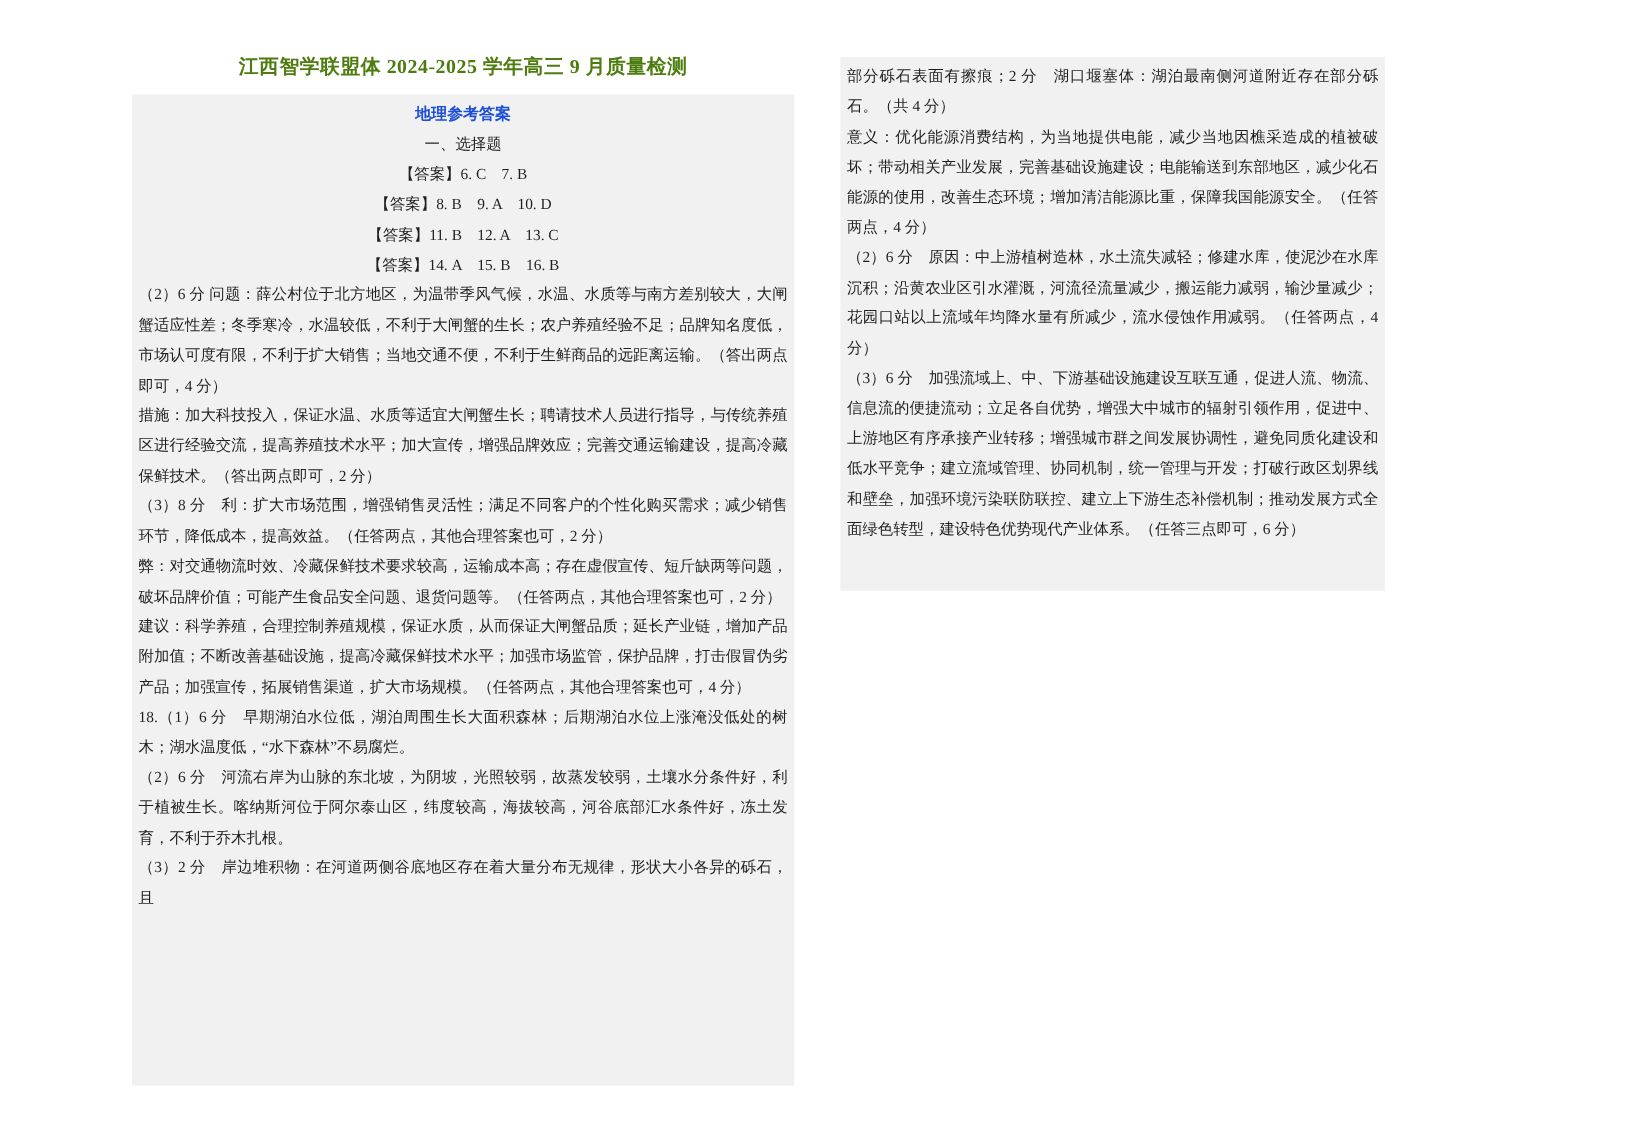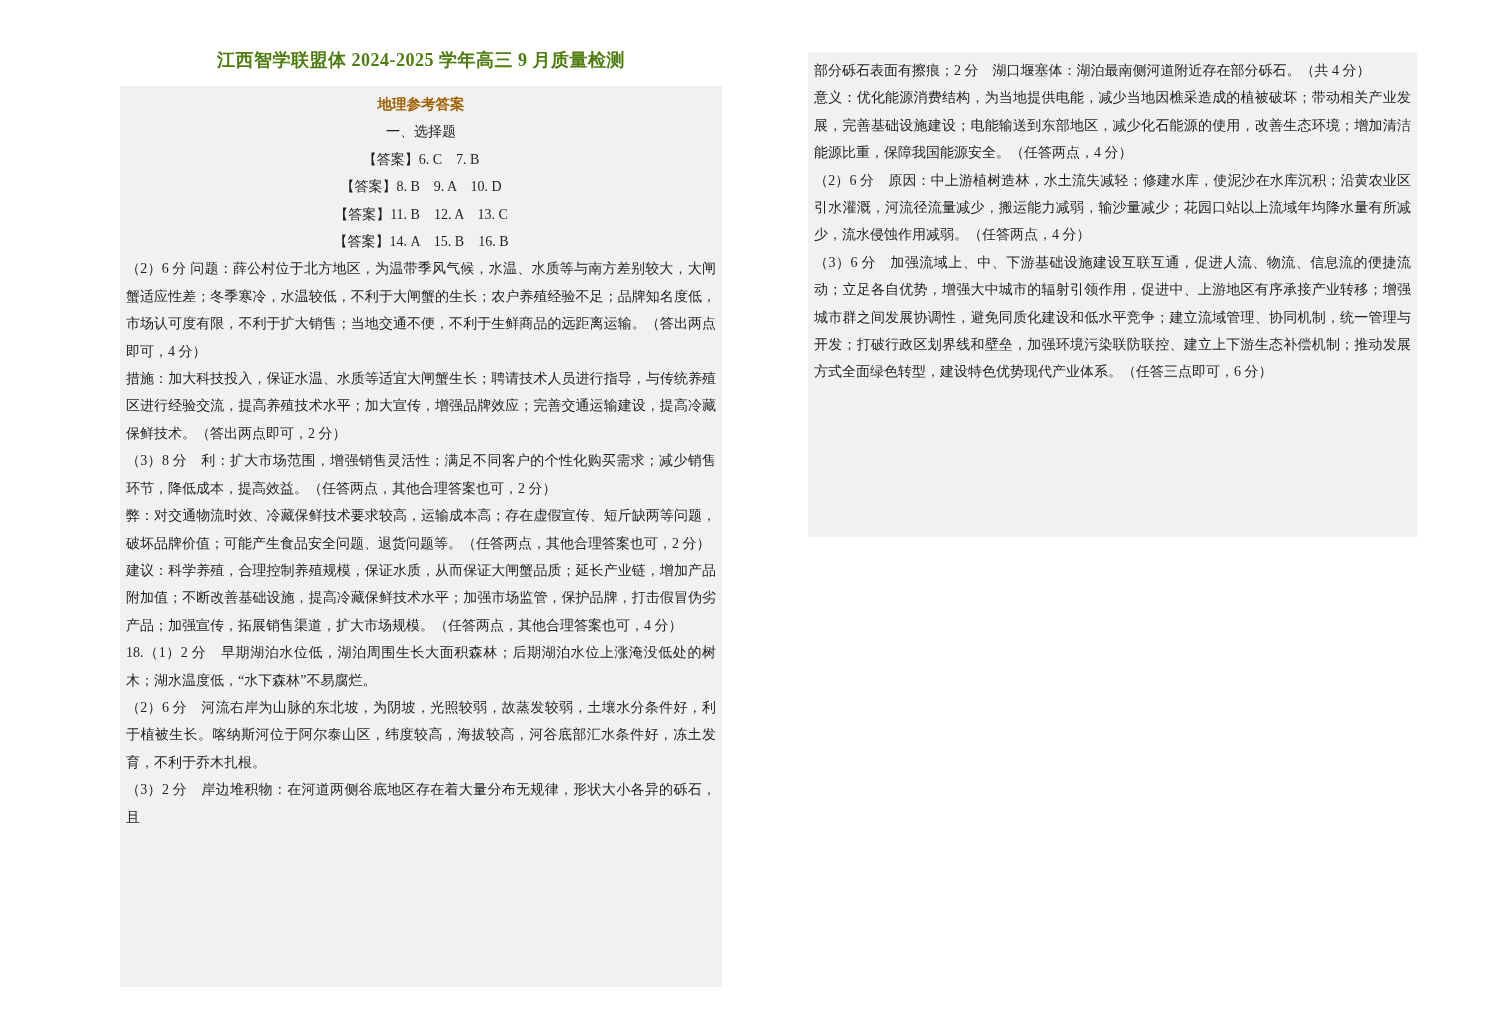--- a/index.html
+++ b/index.html
@@ -36,30 +36,29 @@
   }
   .block-left {
     left: 120px;
     top: 86px;
     width: 602px;
     min-height: 901px;
   }
   .block-right {
     left: 764px;
     top: 52px;
-    width: 609px;
+    width: 495px;
     min-height: 485px;
-    margin-left: 44px;
   }
   .block-subtitle {
     margin: 0;
     text-align: center;
     font-size: 14.5px;
     font-weight: bold;
-    color: #a16207;
+    color: #1d4ed8;
     line-height: 27.4px;
   }
   .text-line, .text-para {
     margin: 0;
     font-size: 14px;
     line-height: 27.4px;
     text-align: justify;
     text-justify: inter-ideograph;
     word-break: break-all;
     color: #1f1f1f;
@@ -78,21 +77,21 @@
   <p class="text-line">一、选择题</p>
   <p class="text-line">【答案】6. C　7. B</p>
   <p class="text-line">【答案】8. B　9. A　10. D</p>
   <p class="text-line">【答案】11. B　12. A　13. C</p>
   <p class="text-line">【答案】14. A　15. B　16. B</p>
   <p class="text-para">（2）6 分 问题：薛公村位于北方地区，为温带季风气候，水温、水质等与南方差别较大，大闸蟹适应性差；冬季寒冷，水温较低，不利于大闸蟹的生长；农户养殖经验不足；品牌知名度低，市场认可度有限，不利于扩大销售；当地交通不便，不利于生鲜商品的远距离运输。（答出两点即可，4 分）</p>
   <p class="text-para">措施：加大科技投入，保证水温、水质等适宜大闸蟹生长；聘请技术人员进行指导，与传统养殖区进行经验交流，提高养殖技术水平；加大宣传，增强品牌效应；完善交通运输建设，提高冷藏保鲜技术。（答出两点即可，2 分）</p>
   <p class="text-para">（3）8 分　利：扩大市场范围，增强销售灵活性；满足不同客户的个性化购买需求；减少销售环节，降低成本，提高效益。（任答两点，其他合理答案也可，2 分）</p>
   <p class="text-para">弊：对交通物流时效、冷藏保鲜技术要求较高，运输成本高；存在虚假宣传、短斤缺两等问题，破坏品牌价值；可能产生食品安全问题、退货问题等。（任答两点，其他合理答案也可，2 分）</p>
   <p class="text-para">建议：科学养殖，合理控制养殖规模，保证水质，从而保证大闸蟹品质；延长产业链，增加产品附加值；不断改善基础设施，提高冷藏保鲜技术水平；加强市场监管，保护品牌，打击假冒伪劣产品；加强宣传，拓展销售渠道，扩大市场规模。（任答两点，其他合理答案也可，4 分）</p>
-  <p class="text-para">18.（1）2 分　早期湖泊水位低，湖泊周围生长大面积森林；后期湖泊水位上涨淹没低处的树木；湖水温度低，“水下森林”不易腐烂。</p>
+  <p class="text-para">18.（1）6 分　早期湖泊水位低，湖泊周围生长大面积森林；后期湖泊水位上涨淹没低处的树木；湖水温度低，“水下森林”不易腐烂。</p>
   <p class="text-para">（2）6 分　河流右岸为山脉的东北坡，为阴坡，光照较弱，故蒸发较弱，土壤水分条件好，利于植被生长。喀纳斯河位于阿尔泰山区，纬度较高，海拔较高，河谷底部汇水条件好，冻土发育，不利于乔木扎根。</p>
   <p class="text-para">（3）2 分　岸边堆积物：在河道两侧谷底地区存在着大量分布无规律，形状大小各异的砾石，且</p>
 </div>
 
 <div class="answer-block block-right">
   <p class="text-para">部分砾石表面有擦痕；2 分　湖口堰塞体：湖泊最南侧河道附近存在部分砾石。（共 4 分）</p>
   <p class="text-para">意义：优化能源消费结构，为当地提供电能，减少当地因樵采造成的植被破坏；带动相关产业发展，完善基础设施建设；电能输送到东部地区，减少化石能源的使用，改善生态环境；增加清洁能源比重，保障我国能源安全。（任答两点，4 分）</p>
   <p class="text-para">（2）6 分　原因：中上游植树造林，水土流失减轻；修建水库，使泥沙在水库沉积；沿黄农业区引水灌溉，河流径流量减少，搬运能力减弱，输沙量减少；花园口站以上流域年均降水量有所减少，流水侵蚀作用减弱。（任答两点，4 分）</p>
   <p class="text-para">（3）6 分　加强流域上、中、下游基础设施建设互联互通，促进人流、物流、信息流的便捷流动；立足各自优势，增强大中城市的辐射引领作用，促进中、上游地区有序承接产业转移；增强城市群之间发展协调性，避免同质化建设和低水平竞争；建立流域管理、协同机制，统一管理与开发；打破行政区划界线和壁垒，加强环境污染联防联控、建立上下游生态补偿机制；推动发展方式全面绿色转型，建设特色优势现代产业体系。（任答三点即可，6 分）</p>
 </div>

